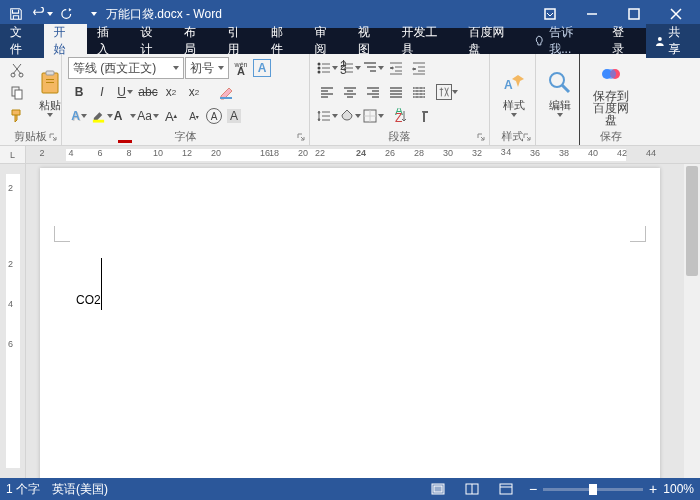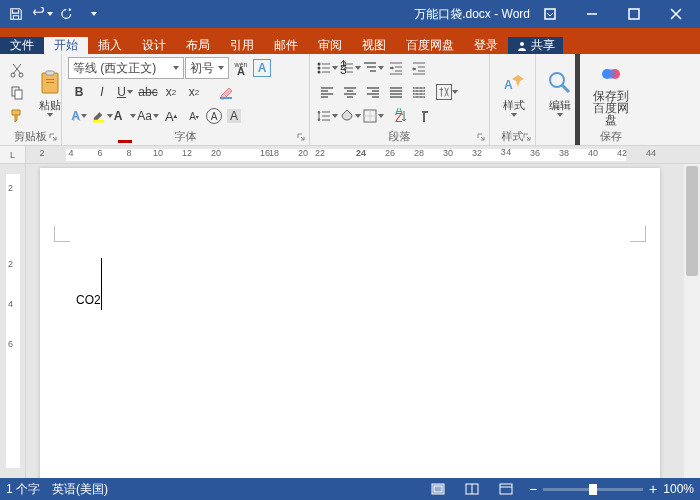--- a/index.html
+++ b/index.html
@@ -1,25 +1,25 @@
 <!DOCTYPE html>
 <html><head>
 <meta charset="utf-8">
 <style>
 *{box-sizing:border-box;margin:0;padding:0;font-family:"Microsoft YaHei",sans-serif;font-size:12px;user-select:none}
 body{background:#fff;width:700px;height:500px;overflow:hidden;position:relative}
 .titlebar{height:28px;background:#2b579a;color:#fff;display:flex;align-items:center;padding:0 4px}
 .qat{display:flex;gap:2px}
 .qat-btn{width:24px;height:24px;display:flex;align-items:center;justify-content:center;color:#fff}
 .qat-btn svg{width:14px;height:14px}
-.title{flex:1;text-align:right;font-size:12px;color:#fff}
+.title{flex:1;text-align:left;font-size:12px;color:#fff}
 .winctrl{display:flex;gap:2px}
 .winctrl-btn{width:40px;height:28px;display:flex;align-items:center;justify-content:center}
 .winctrl-btn svg{width:12px;height:12px;stroke:#fff;fill:none;stroke-width:1.5}
-.tabs{height:26px;background:#c2410c;display:flex;align-items:flex-end;color:#fff}
+.tabs{height:26px;background:#0f172a;display:flex;align-items:center;color:#fff}
 .tab{padding:0 10px;display:flex;align-items:center;font-size:12px;cursor:pointer}
 .tab.active{background:#f3f3f3;color:#2b579a}
 .tab.file{background:#1e3e6e}
 .tell{padding:0 8px;display:flex;align-items:center;gap:4px;color:#c7d6ec}
 .share{background:#1e3e6e;padding:0 8px;display:flex;align-items:center;gap:3px}
 .ribbon{height:92px;background:#f3f3f3;border-bottom:1px solid #d4d4d4;display:flex}
 .group{border-right:1px solid #d4d4d4;padding:3px 6px 2px;display:flex;flex-direction:column;position:relative}
 .group-body{flex:1;display:flex;gap:4px}
 .group-label{text-align:center;font-size:11px;color:#666;height:14px;line-height:14px}
 .dlauncher{position:absolute;right:2px;bottom:2px;width:12px;height:12px;display:flex;align-items:center;justify-content:center}
@@ -117,21 +117,28 @@
 <div class="tabs">
   <div class="tab file">文件</div>
   <div class="tab active">开始</div>
   <div class="tab">插入</div>
   <div class="tab">设计</div>
   <div class="tab">布局</div>
   <div class="tab">引用</div>
   <div class="tab">邮件</div>
   <div class="tab">审阅</div>
   <div class="tab">视图</div>
+  <div class="tab">开发工具</div>
   <div class="tab">百度网盘</div>
+  <div class="tell">
+      <svg width="12" height="12" viewBox="0 0 12 12">
+        <path d="M5 1a4 4 0 0 1 2 7v2H4v-2a4 4 0 0 1 1-7z" fill="none" stroke="#c7d6ec"></path>
+      </svg>
+      <span>告诉我...</span>
+    </div>
   <div class="tab">登录</div>
   <div class="share">
       <svg width="12" height="12" viewBox="0 0 12 12">
         <circle cx="6" cy="4" r="2" fill="#fff"></circle>
         <path d="M2 11c0-2 2-3 4-3s4 1 4 3z" fill="#fff"></path>
       </svg>
       <span>共享</span>
     </div>
 </div>
 
@@ -377,21 +384,21 @@
     </div>
       </div>
     <div class="group-label">样式</div>
     <div class="dlauncher">
         <svg viewBox="0 0 8 8">
           <path d="M1 1h4M1 1v4M4 4l3 3M7 4v3H4" stroke="#888" fill="none"></path>
         </svg>
       </div>
   </div>
 
-  <div class="group" style="width:44px;border-right:5px solid #404040">
+  <div class="group" style="width:44px;border-right:1px solid #404040">
     <div class="group-body">
         <div class="bigbtn">
       <svg viewBox="0 0 28 28">
             <circle cx="11" cy="11" r="7" fill="none" stroke="#5b9bd5" stroke-width="2"></circle>
             <path d="M16 16l7 7" stroke="#5b9bd5" stroke-width="3"></path>
           </svg>
       <span class="bigbtn-label">编辑</span>
           <span class="dd"></span>
     </div>
       </div>

